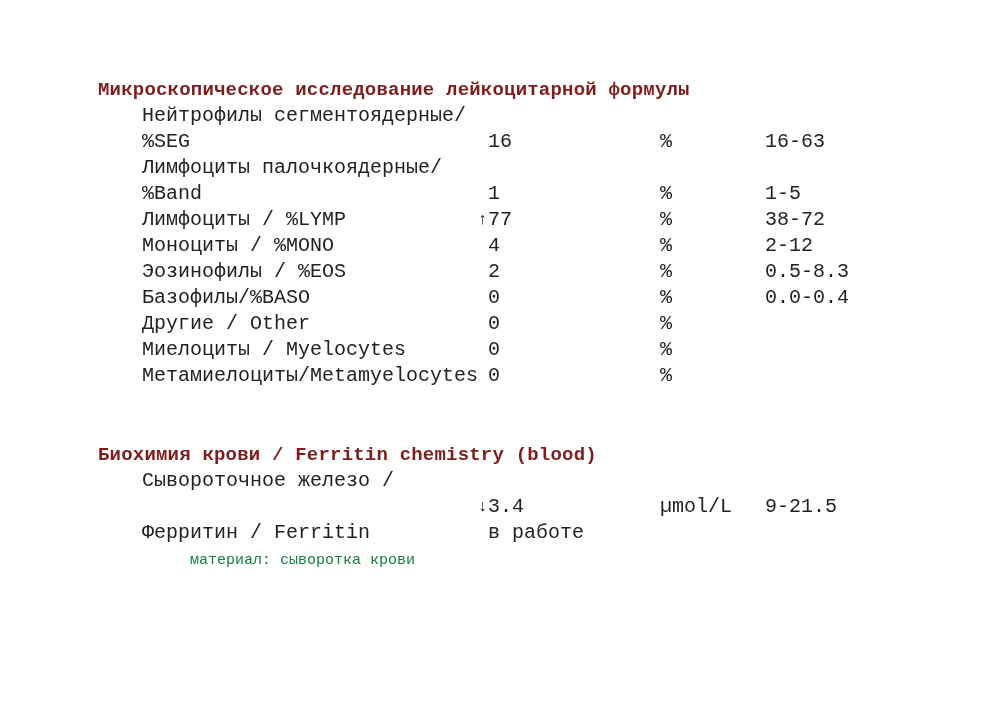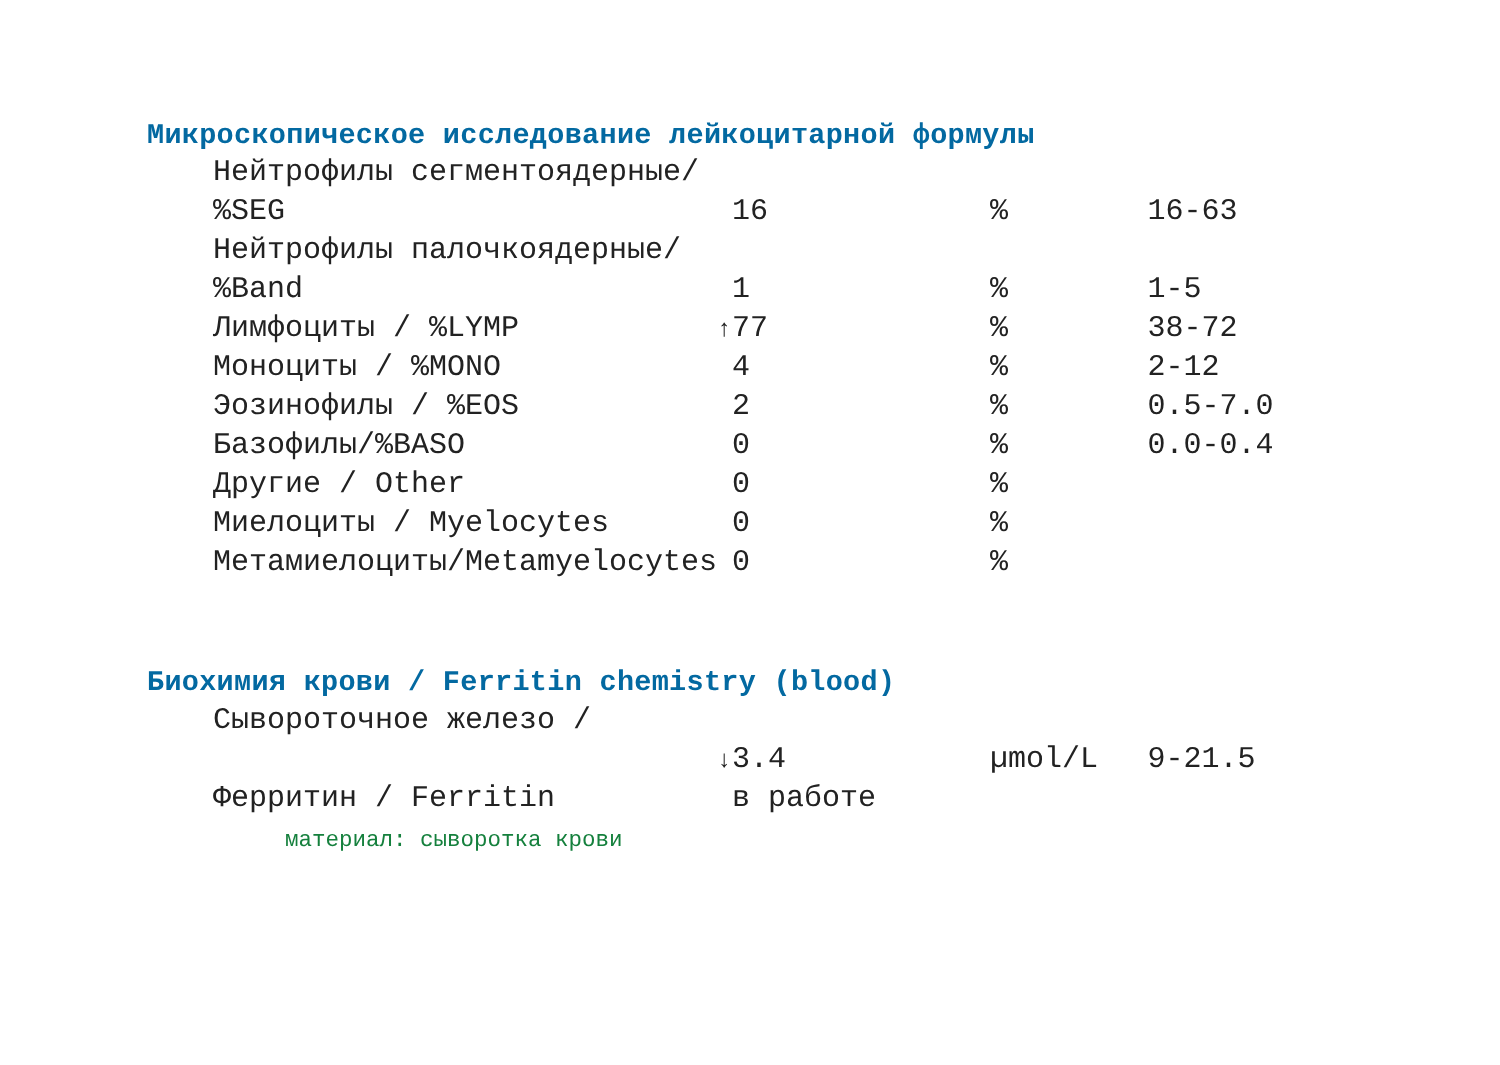--- a/index.html
+++ b/index.html
@@ -1,19 +1,19 @@
 <!DOCTYPE html>
 <html><head>
 <meta charset="utf-8">
 <style>
   html, body { margin:0; padding:0; background:#fff; }
   body { width:1000px; height:710px; position:relative; overflow:hidden;
          font-family:"Liberation Mono", "DejaVu Sans Mono", monospace; color:#222; }
   .line { position:absolute; left:98px; height:26px; line-height:26px; font-size:20px; white-space:pre; }
-  .title { font-weight:bold; color:#0369a1; font-size:19px; letter-spacing:0.2px; }
+  .title { font-weight:bold; color:#7f1d1d; font-size:19px; letter-spacing:0.2px; }
   .label { position:absolute; left:0; top:0;margin-left:44px; }
   .flag { position:absolute; left:380px; top:0; font-size:16px; }
   .val { position:absolute; left:390px; top:0;text-align:center; }
   .unit { position:absolute; left:562px; top:0; }
   .ref { position:absolute; left:667px; top:0; }
   .note { position:absolute; left:190px; top:551px; font-size:15px; line-height:20px; white-space:pre; color:#15803d; }
   .row { width:800px; }
 </style>
 </head>
 <body>
@@ -23,21 +23,21 @@
 <div class="line row" style="top:103px">
   <span class="label">Нейтрофилы сегментоядерные/</span>
 </div>
 <div class="line row" style="top:129px">
   <span class="label">%SEG</span>
   <span class="val">16</span>
   <span class="unit">%</span>
   <span class="ref">16-63</span>
 </div>
 <div class="line row" style="top:155px">
-  <span class="label">Нейтрофилы палочкоядерные/</span>
+  <span class="label">Лимфоциты палочкоядерные/</span>
 </div>
 <div class="line row" style="top:181px">
   <span class="label">%Band</span>
   <span class="val">1</span>
   <span class="unit">%</span>
   <span class="ref">1-5</span>
 </div>
 <div class="line row" style="top:207px">
   <span class="label">Лимфоциты / %LYMP</span>
   <span class="flag">↑</span>
@@ -48,21 +48,21 @@
 <div class="line row" style="top:233px">
   <span class="label">Моноциты / %MONO</span>
   <span class="val">4</span>
   <span class="unit">%</span>
   <span class="ref">2-12</span>
 </div>
 <div class="line row" style="top:259px">
   <span class="label">Эозинофилы / %EOS</span>
   <span class="val">2</span>
   <span class="unit">%</span>
-  <span class="ref">0.5-7.0</span>
+  <span class="ref">0.5-8.3</span>
 </div>
 <div class="line row" style="top:285px">
   <span class="label">Базофилы/%BASO</span>
   <span class="val">0</span>
   <span class="unit">%</span>
   <span class="ref">0.0-0.4</span>
 </div>
 <div class="line row" style="top:311px">
   <span class="label">Другие / Other</span>
   <span class="val">0</span>

